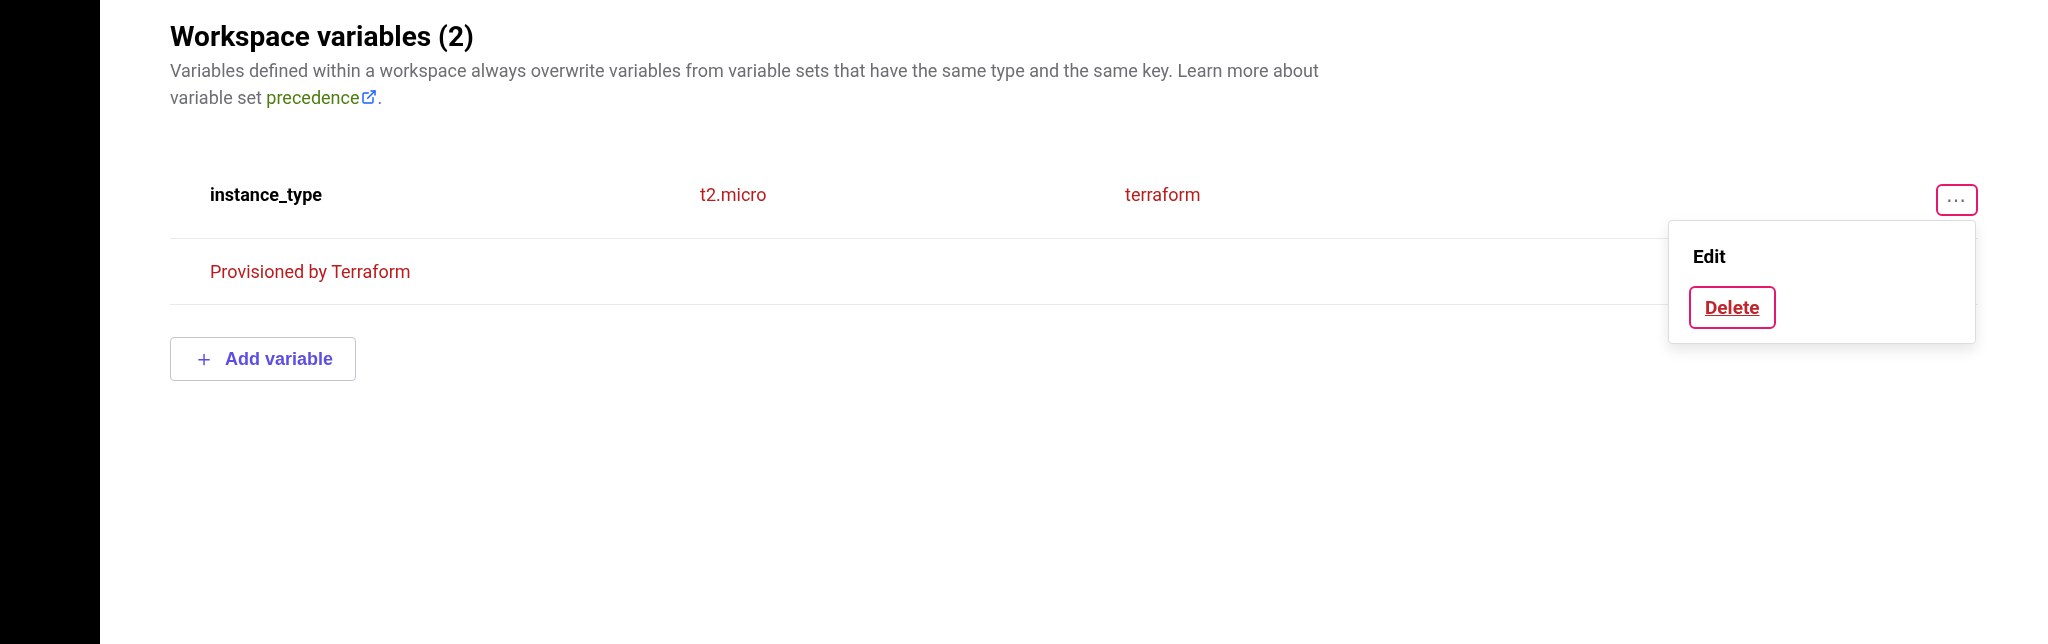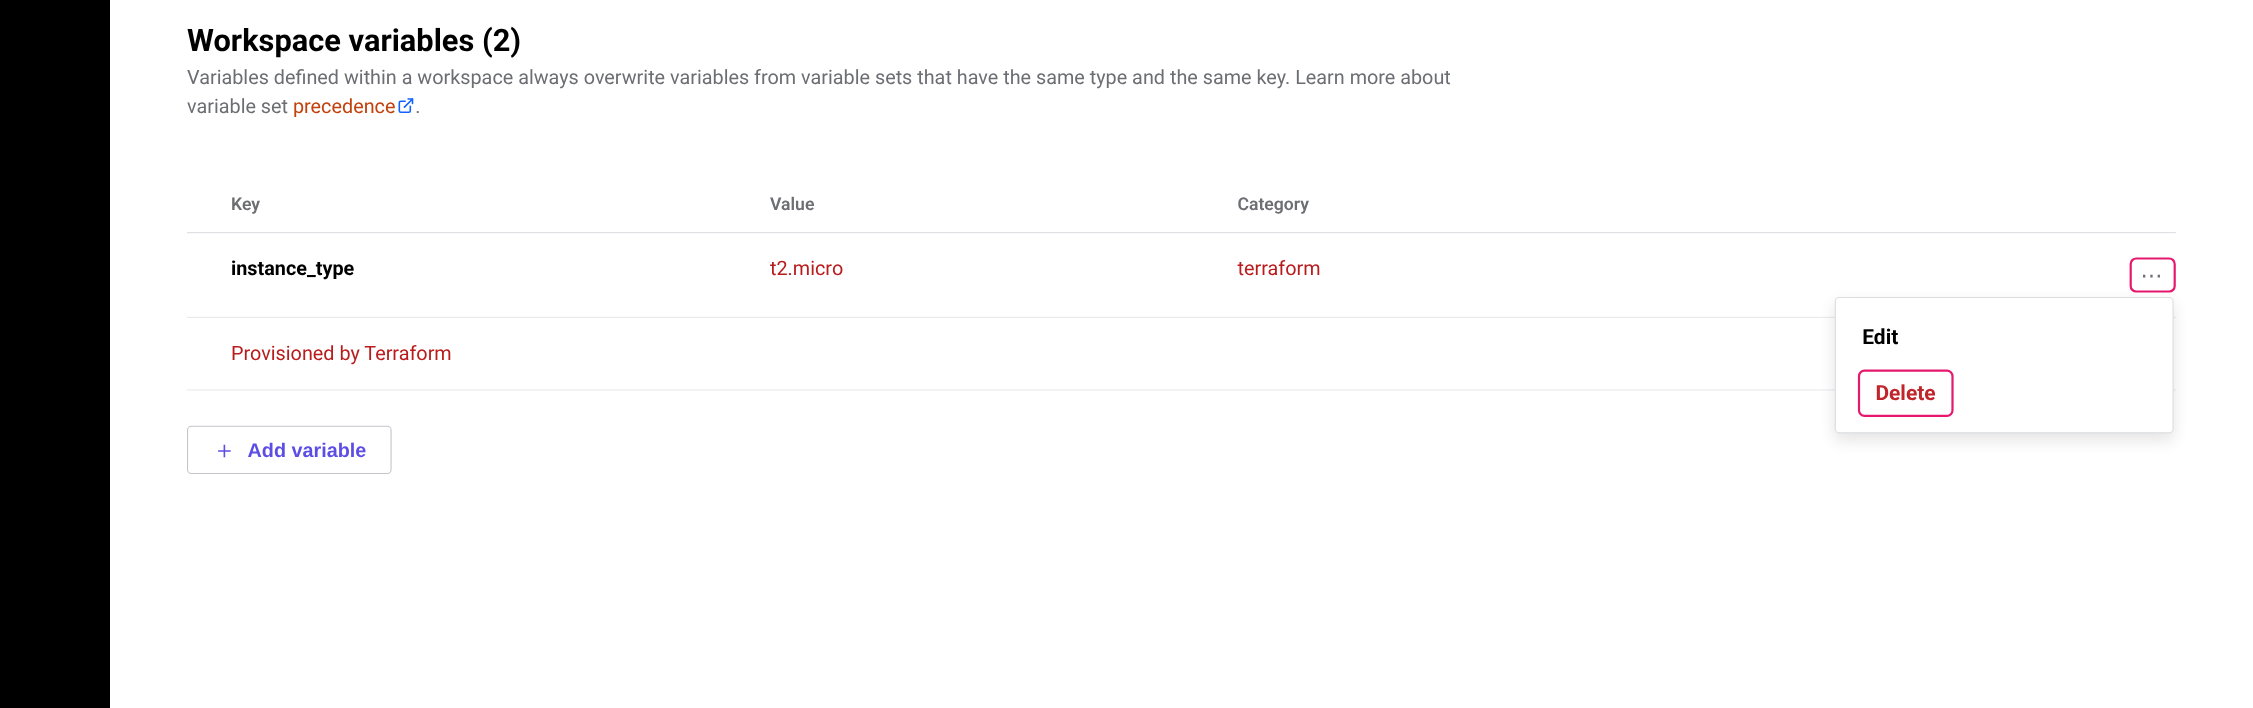--- a/index.html
+++ b/index.html
@@ -29,21 +29,21 @@
       color: #000;
       margin-bottom: 4px;
     }
     .description {
       font-size: 18px;
       color: #6c6e73;
       line-height: 1.5;
       max-width: 1200px;
     }
     .description .link {
-      color: #c2410c;
+      color: #4d7c0f;
       text-decoration: none;
       text-align: center;
     }
     .external-icon {
       display: inline-block;
       vertical-align: -1px;
       margin-left: 2px;
     }
     .variables-table {
       margin-top: 50px;
@@ -126,20 +126,21 @@
       color: #000;
       cursor: pointer;
     }
     .dropdown-item.delete {
       color: #c0252b;
       display: inline-block;
       border: 2px solid #e6186d;
       border-radius: 6px;
       margin: 6px 20px 2px 20px;
       padding: 8px 14px;
+      text-decoration: underline;
     }
     .add-variable-btn {
       margin-top: 32px;
       display: inline-flex;
       align-items: center;
       gap: 10px;
       padding: 10px 22px;
       border: 1px solid #c2c5cb;
       border-radius: 4px;
       background: #fff;
@@ -164,26 +165,20 @@
 
   <p class="description">
     <span>Variables defined within a workspace always overwrite variables from variable sets that have the same type and the same key. Learn more about variable set </span><a href="#" class="link"><span>precedence</span><span class="external-icon"><svg width="16" height="16" viewBox="0 0 24 24" fill="none" stroke="#1563ff" stroke-width="2.2" stroke-linecap="round" stroke-linejoin="round">
             <path d="M18 13v6a2 2 0 0 1-2 2H5a2 2 0 0 1-2-2V8a2 2 0 0 1 2-2h6"></path>
             <polyline points="15 3 21 3 21 9"></polyline>
             <line x1="10" y1="14" x2="21" y2="3"></line>
           </svg></span></a><span>.</span>
   </p>
 
   <div class="variables-table">
-    <div class="table-header">
-      <div class="col-key"><span class="col-label">Key</span></div>
-      <div class="col-value"><span class="col-label">Value</span></div>
-      <div class="col-category"><span class="col-label">Category</span></div>
-      <div class="col-actions"></div>
-    </div>
 
     <div class="table-row">
       <div class="col-key"><span class="key">instance_type</span></div>
       <div class="col-value"><span class="value">t2.micro</span></div>
       <div class="col-category"><span class="category">terraform</span></div>
       <div class="col-actions">
         <div class="actions-button">
           <span>⋯</span>
         </div>
       </div>

